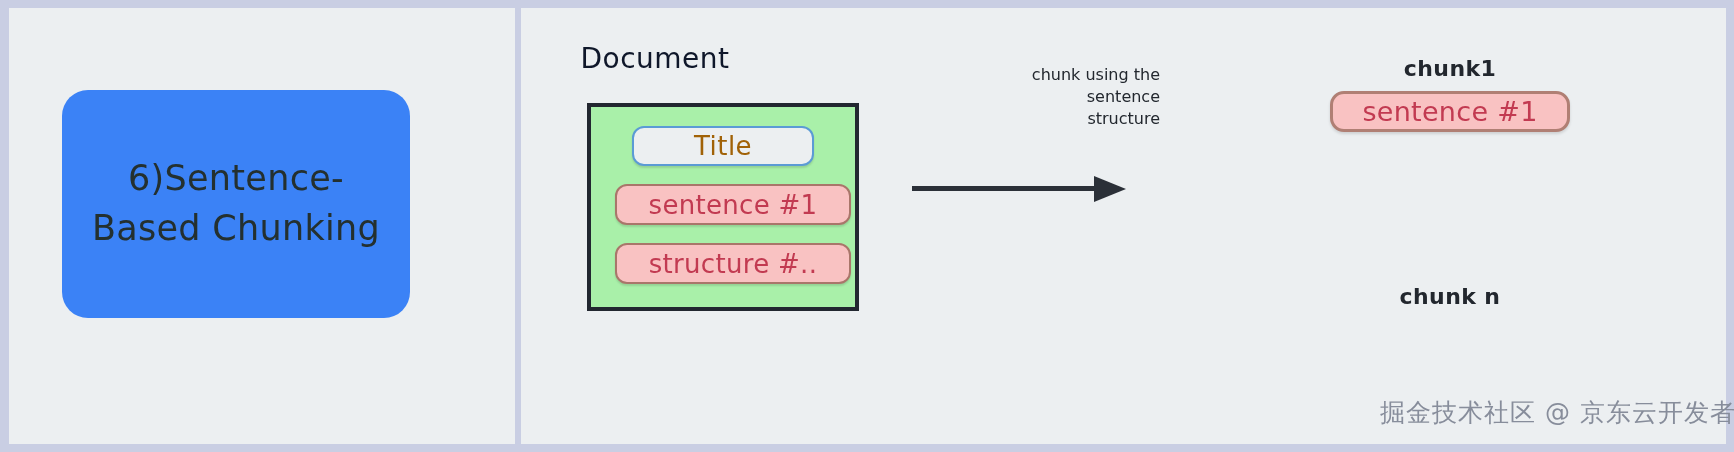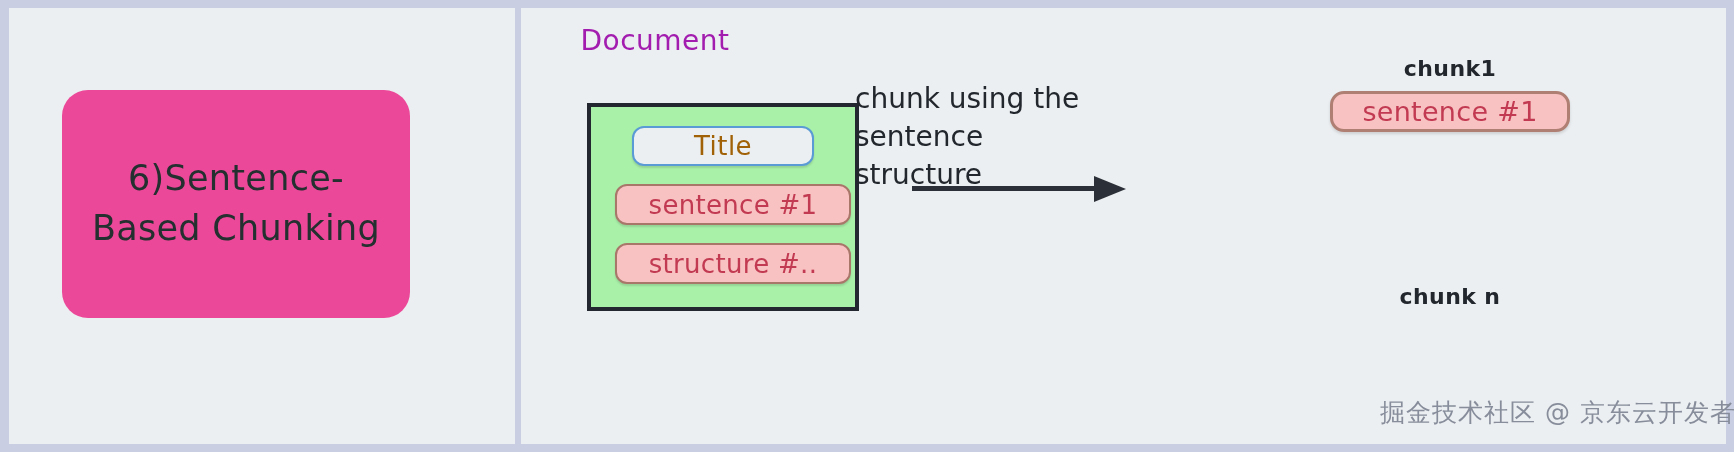--- a/index.html
+++ b/index.html
@@ -40,21 +40,21 @@
     background: #c9cee3;
   }
 
   
   .title-card {
     position: absolute;
     left: 62px;
     top: 90px;
     width: 348px;
     height: 228px;
-    background: #ec4899;
+    background: #3b82f6;
     border-radius: 26px;
     display: flex;
     align-items: center;
     justify-content: center;
     text-align: center;
     box-sizing: border-box;
   }
   .title-card-label {
     font-family: "DejaVu Sans", sans-serif;
     font-size: 35px;
@@ -62,25 +62,25 @@
     color: #24302f;
     letter-spacing: 0.3px;
     white-space: pre-line;
     padding: 0 14px;
   }
 
   
   .document-heading {
     position: absolute;
     left: 530px;
-    top: 24px;
+    top: 42px;
     width: 250px;
     text-align: center;
     font-size: 28px;
-    color: #a21caf;
+    color: #0f172a;
     letter-spacing: 0.5px;
   }
 
   .document-box {
     position: absolute;
     left: 587px;
     top: 103px;
     width: 272px;
     height: 208px;
     background: #a9f0a9;
@@ -124,24 +124,24 @@
   .sentence-pill-label {
     font-size: 26px;
     color: #c23a51;
     letter-spacing: 0.3px;
   }
 
   
   .arrow-caption {
     position: absolute;
     left: 855px;
-    top: 80px;
+    top: 64px;
     width: 305px;
-    text-align: left;
-    font-size: 28px;
+    text-align: right;
+    font-size: 16px;
     line-height: 1.36;
     color: #22272e;
     white-space: pre-line;
   }
   .arrow-wrap {
     position: absolute;
     left: 912px;
     top: 172px;
     width: 214px;
     height: 34px;

